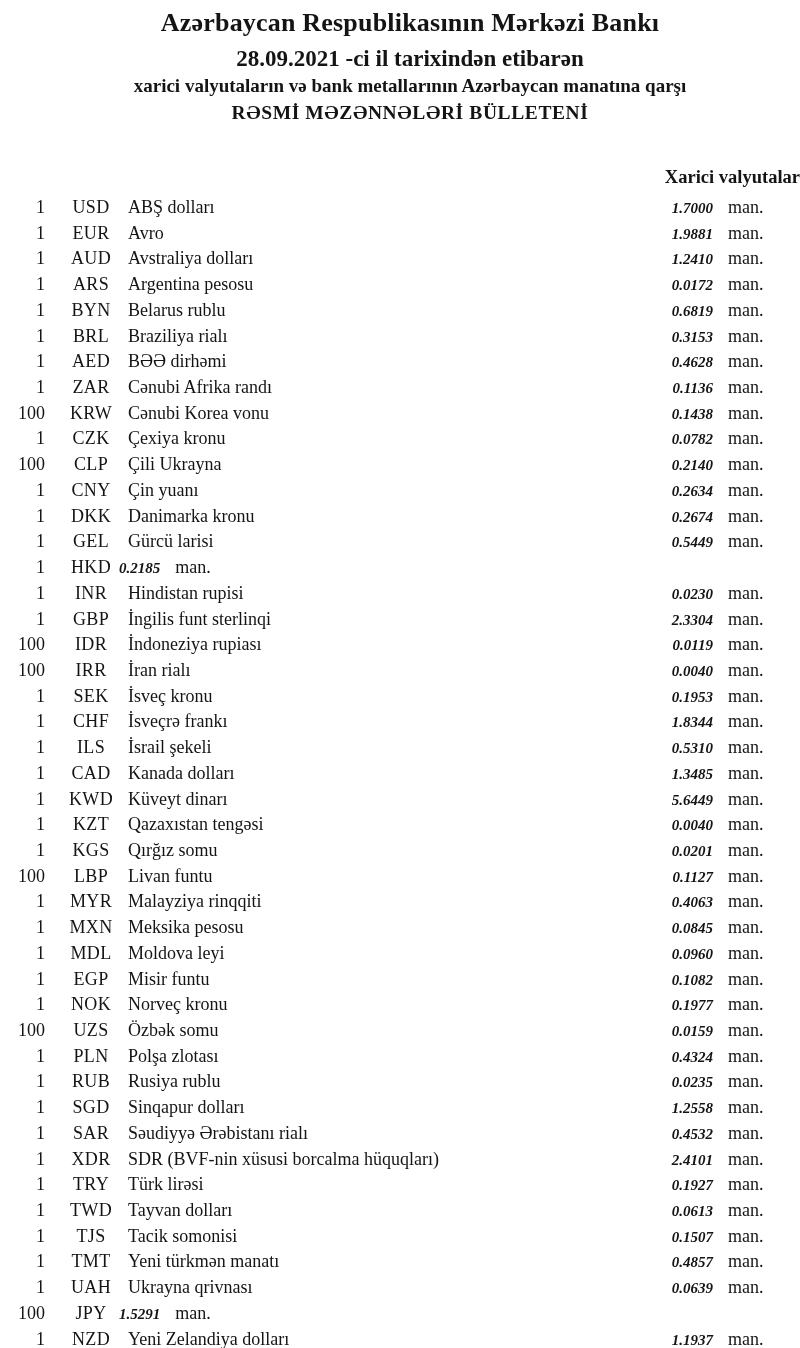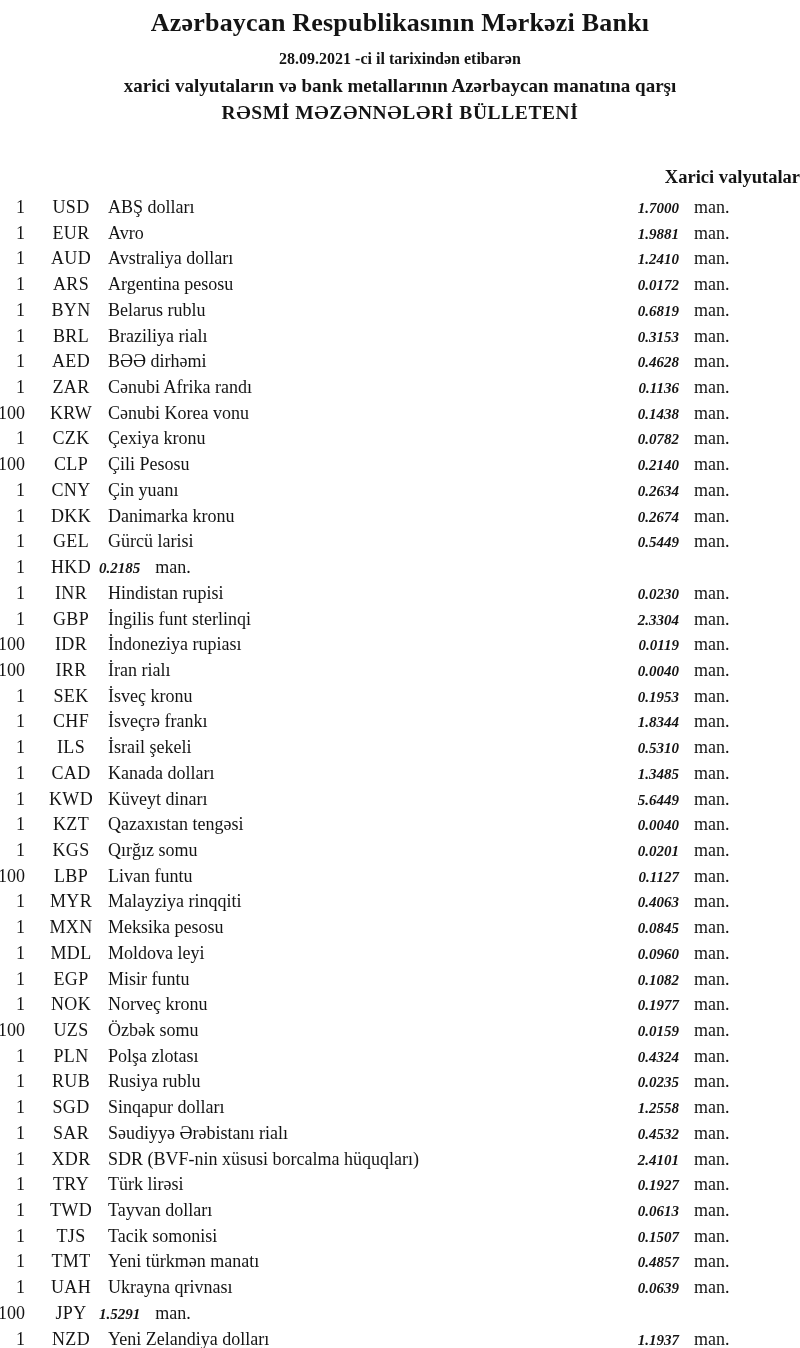--- a/index.html
+++ b/index.html
@@ -8,34 +8,35 @@
     width: 800px;
     height: 1348px;
     overflow: hidden;
     color: #141414;
     font-family: "Liberation Serif", "DejaVu Serif", serif;
     -webkit-font-smoothing: antialiased;
   }
   .page {
     width: 800px;
     height: 984px;
+    padding-left: 20px; 
     position: relative;
   }
   
   .doc-header { text-align: center; }
   .bank-name {
     padding-top: 7px;
     font-size: 26px;
     font-weight: bold;
     line-height: 31px;
     letter-spacing: 0.2px;
   }
   .date-line {
     margin-top: 8px;
-    font-size: 16px;
+    font-size: 23px;
     font-weight: bold;
     line-height: 26px;
   }
   .subject-line {
     font-size: 19px;
     font-weight: bold;
     line-height: 27px;
   }
   .bulletin-line {
     font-size: 19.5px;
@@ -61,21 +62,21 @@
     align-items: baseline;
     height: 25.72px;
     line-height: 25.72px;
     font-size: 18px;
     white-space: nowrap;
   }
   .qty   { width: 45px;  text-align: right; flex: none; }
   .code  { width: 56px;  margin-left: 18px; text-align: center; flex: none; letter-spacing: 0.3px; }
   .name  { flex: 1 1 auto; margin-left: 9px; overflow: hidden; }
   .rate  { flex: none; text-align: center; font-weight: bold; font-style: italic; font-size: 15px; }
-  .unit  { flex: none; width: 42px; margin-left: 15px; margin-right: 44px; }
+  .unit  { flex: none; width: 42px; margin-left: 15px; margin-right: 30px; }
 </style>
 </head>
 <body>
 
 <div class="page">
 
   <div class="doc-header">
     <div class="bank-name">Azərbaycan Respublikasının Mərkəzi Bankı</div>
     <div class="date-line">28.09.2021 -ci il tarixindən etibarən</div>
     <div class="subject-line">xarici valyutaların və bank metallarının Azərbaycan manatına qarşı</div>
@@ -161,21 +162,21 @@
     <span class="qty">1</span>
     <span class="code">CZK</span>
     <span class="name">Çexiya kronu</span>
     <span class="rate">0.0782</span>
     <span class="unit">man.</span>
   </div>
 
   <div class="row">
     <span class="qty">100</span>
     <span class="code">CLP</span>
-    <span class="name">Çili Pesosu</span>
+    <span class="name">Çili Ukrayna</span>
     <span class="rate">0.2140</span>
     <span class="unit">man.</span>
   </div>
 
   <div class="row">
     <span class="qty">1</span>
     <span class="code">CNY</span>
     <span class="name">Çin yuanı</span>
     <span class="rate">0.2634</span>
     <span class="unit">man.</span>

